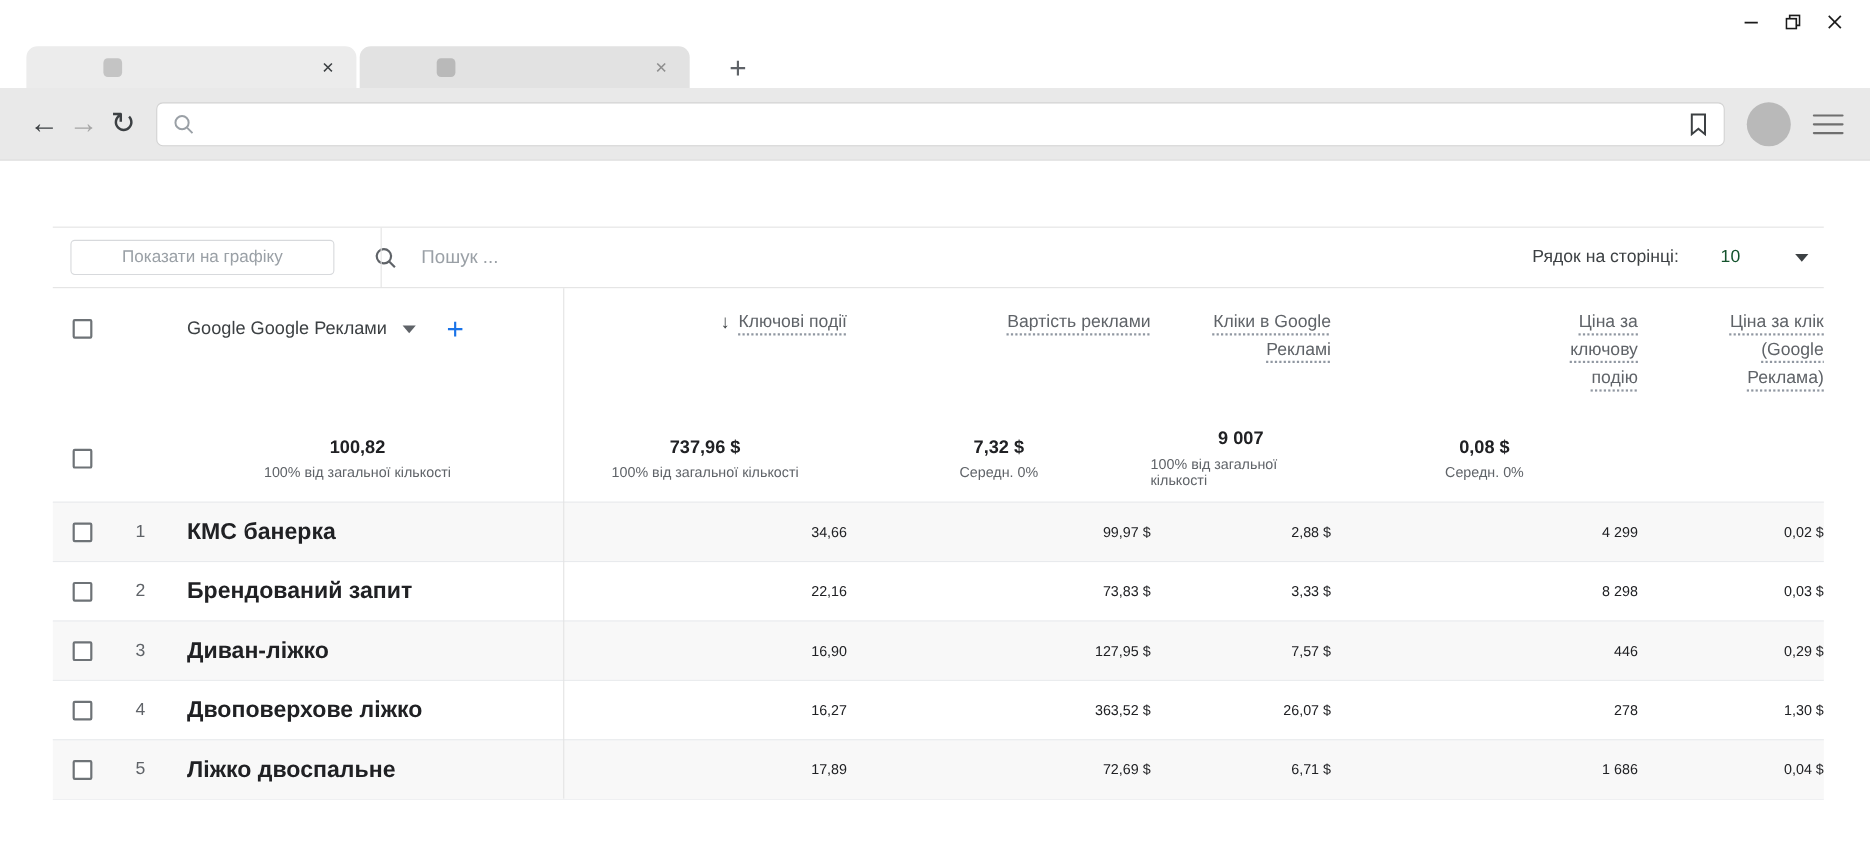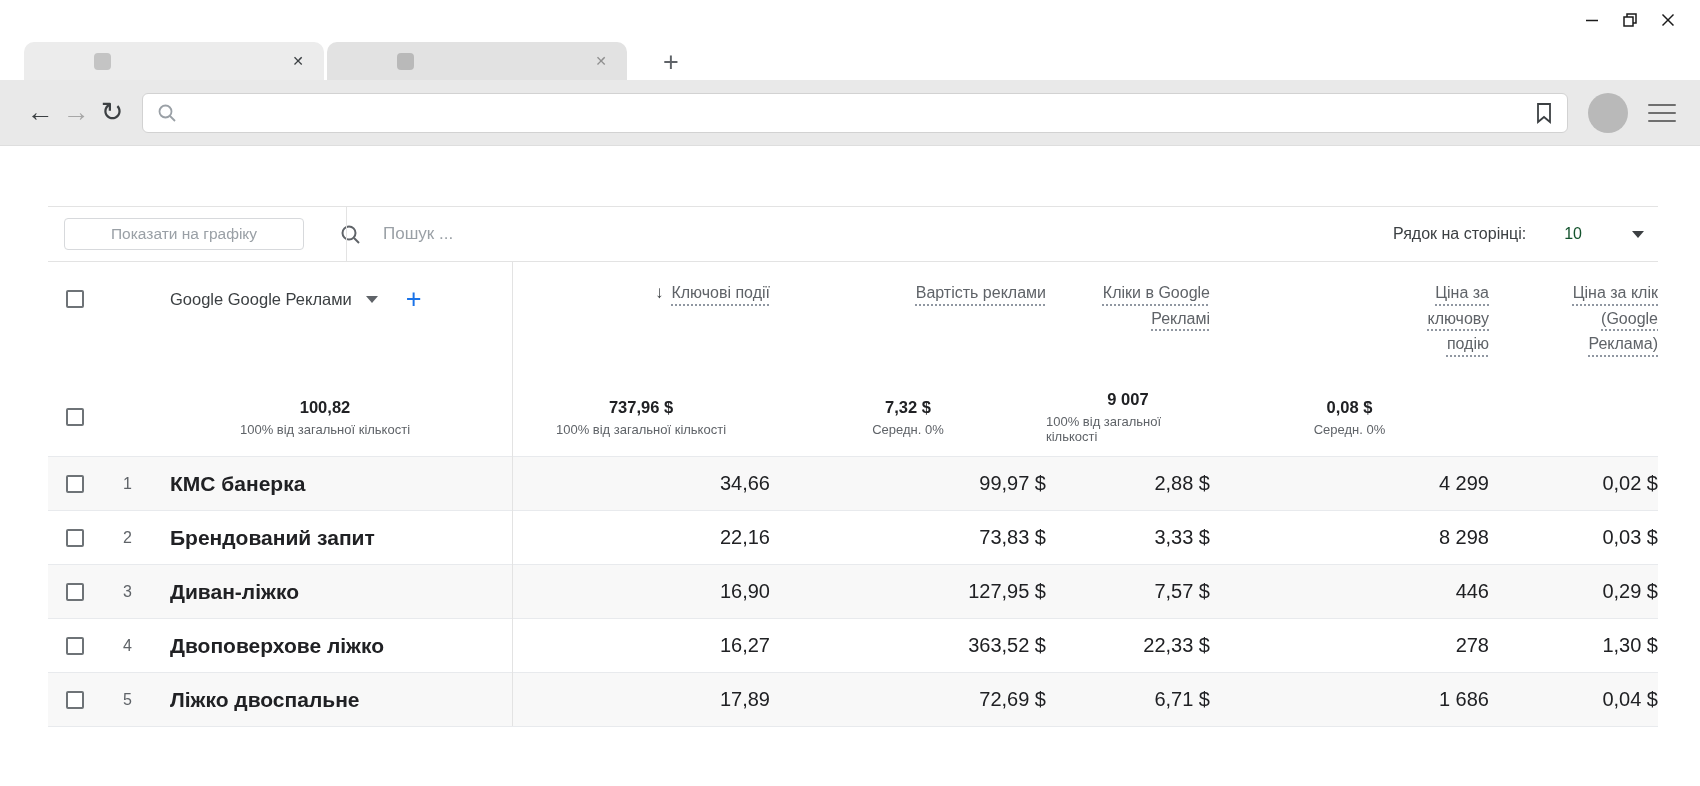--- a/index.html
+++ b/index.html
@@ -72,21 +72,21 @@
   .totals-cell { display:flex; flex-direction:column; justify-content:center; align-items:center; gap:5px; }
   .totals-value { font-size:16.5px; font-weight:700; color:#202124; }
   .totals-sub { font-size:13px; color:#5f6368; }
 
   
   .data-row { height:54px; border-top:1px solid #e8eaed; align-items:center; }
   .data-row.odd { background:#f8f8f8; }
   .data-row .c-check { display:flex; align-items:center; padding-left:18px; }
   .c-index { font-size:16px; color:#5f6368; text-align:right; padding-right:6px; }
   .c-name-data { font-size:21px; font-weight:700; color:#202124; padding-left:32px; }
-  .c-num { font-size:20px; font-weight:500; color:#202124; text-align:right; }
+  .c-num { font-size:13px; font-weight:500; color:#202124; text-align:right; }
 </style>
 </head>
 <body>
 
 <div>
 
   <div class="titlebar">
     <div class="win-controls">
       <button class="win-btn">
         <svg width="14" height="14">
@@ -262,21 +262,21 @@
       </div>
 
       <div class="trow data-row">
         <div class="c-check">
             <span class="checkbox"></span>
           </div>
         <div class="c-index">4</div>
         <div class="c-name-data">Двоповерхове ліжко</div>
         <div class="c-num">16,27</div>
         <div class="c-num">363,52 $</div>
-        <div class="c-num">22,33 $</div>
+        <div class="c-num">26,07 $</div>
         <div class="c-num">278</div>
         <div class="c-num">1,30 $</div>
       </div>
 
       <div class="trow data-row odd">
         <div class="c-check">
             <span class="checkbox"></span>
           </div>
         <div class="c-index">5</div>
         <div class="c-name-data">Ліжко двоспальне</div>

